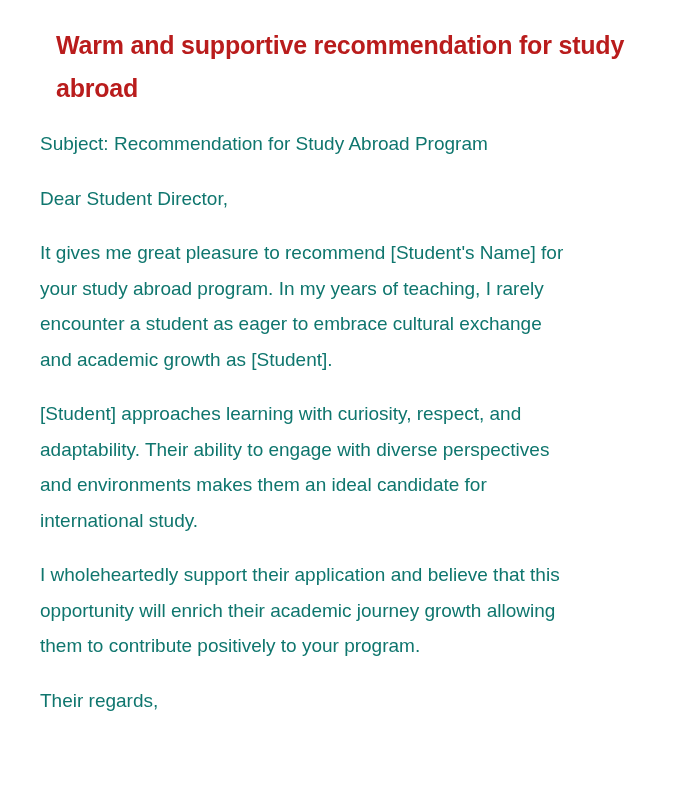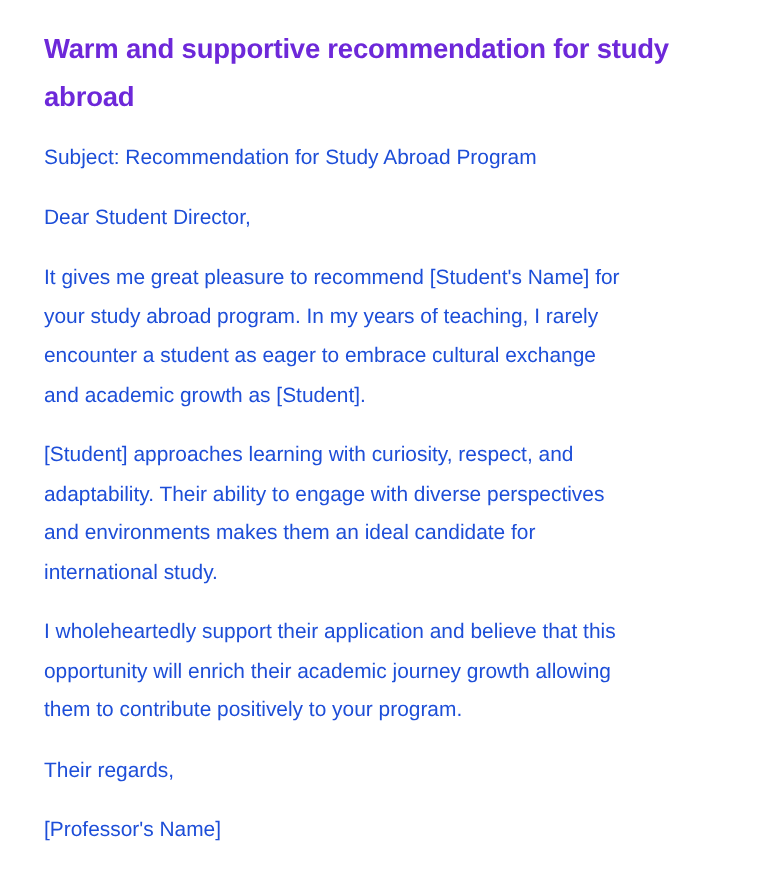--- a/index.html
+++ b/index.html
@@ -11,34 +11,34 @@
     width: 700px;
     height: 806px;
     box-sizing: border-box;
     padding: 24px 40px 0 40px;
     background: #ffffff;
     font-family: "Liberation Sans", "DejaVu Sans", sans-serif;
     color: #202122;
     overflow: hidden;
   }
   .article-title {
-    margin: 0 0 16px 0;
+    margin: 0 0 16px 16px;
     font-size: 25px;
     font-weight: 700;
     line-height: 43px;
     letter-spacing: -0.2px;
-    color: #6d28d9;
+    color: #b91c1c;
     white-space: pre-line;
   }
   .body-text {
     margin: 0 0 19px 0;
     font-size: 19px;
     line-height: 35.5px;
     font-weight: 400;
-    color: #1d4ed8;
+    color: #0f766e;
     white-space: pre-line;
   }
 </style>
 </head>
 <body>
 
 <div class="page">
   <h1 class="article-title">Warm and supportive recommendation for study
 abroad</h1>
 
@@ -55,14 +55,13 @@
 adaptability. Their ability to engage with diverse perspectives
 and environments makes them an ideal candidate for
 international study.</p>
 
   <p class="body-text">I wholeheartedly support their application and believe that this
 opportunity will enrich their academic journey growth allowing
 them to contribute positively to your program.</p>
 
   <p class="body-text">Their regards,</p>
 
-  <p class="body-text">[Professor's Name]</p>
 </div>
 
 </body></html>

